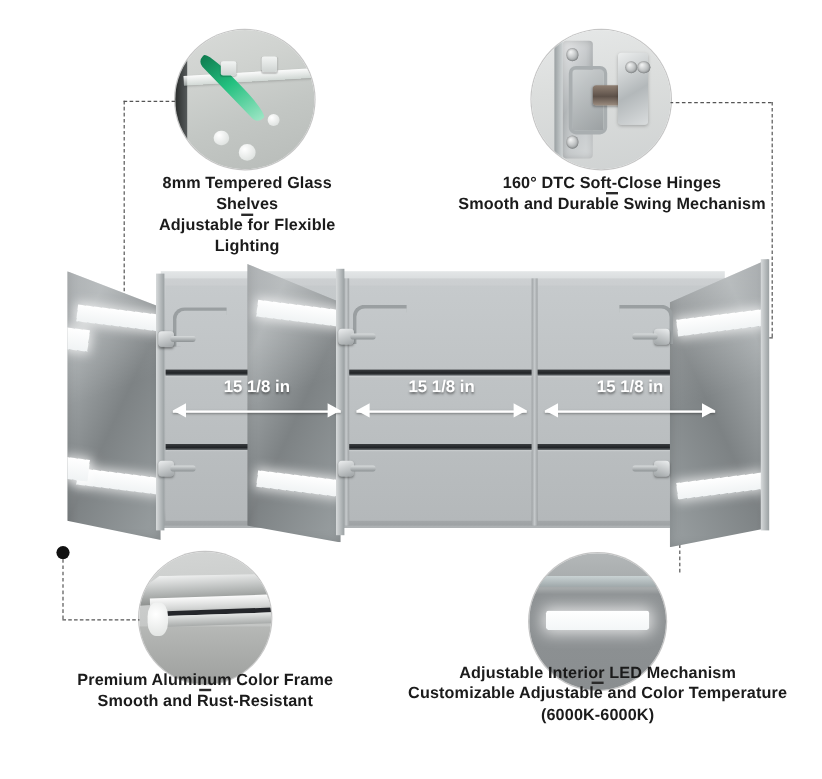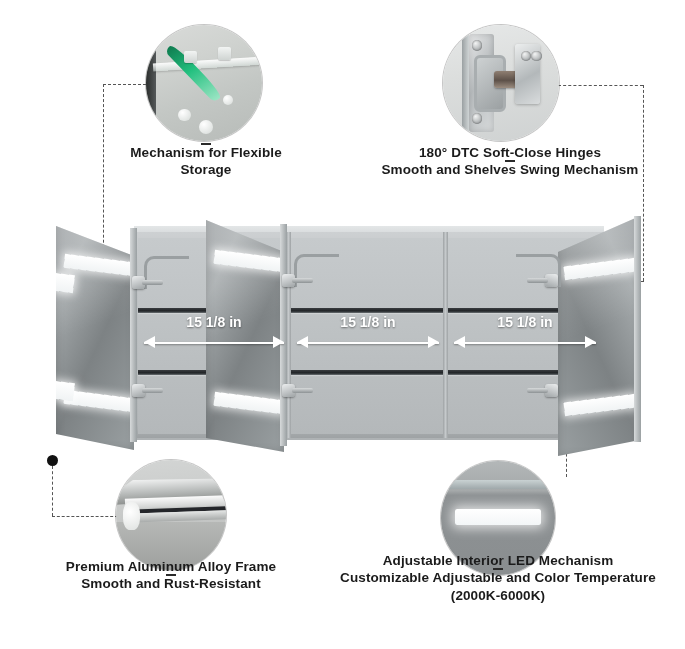--- a/index.html
+++ b/index.html
@@ -179,41 +179,42 @@
       <div class="gl-shelf"></div>
       <div class="gl-edge"></div>
       <div class="gl-clip" style="left:33%;top:22%;"></div>
       <div class="gl-clip" style="left:62%;top:19%;"></div>
       <div class="gl-dot" style="left:28%;top:72%;width:11%;height:11%;"></div>
       <div class="gl-dot" style="left:46%;top:82%;width:12%;height:12%;"></div>
       <div class="gl-dot" style="left:66%;top:60%;width:9%;height:9%;"></div>
     </div>
   </div>
   <div class="caption" style="left:108px;top:144px;width:196px;">
+    <span class="l1">8mm Tempered Glass Shelves</span>
     <span class="cap-sep"></span>
-    <span class="l2">Mechanism for Flexible Storage</span>
+    <span class="l2">Adjustable for Flexible Lighting</span>
   </div>
 
   <div class="photo ph-hinge" style="left:443px;top:25px;width:116px;height:116px;">
     <div class="inner">
       <div class="hg-door"></div>
       <div class="hg-plate"></div>
       <div class="hg-cup"></div>
       <div class="hg-arm"></div>
       <div class="hg-mount"></div>
       <div class="hg-screw" style="left:25%;top:13%;"></div>
       <div class="hg-screw" style="left:25%;top:76%;"></div>
       <div class="hg-screw" style="left:67%;top:22%;"></div>
       <div class="hg-screw" style="left:76%;top:22%;"></div>
     </div>
   </div>
   <div class="caption" style="left:378px;top:144px;width:264px;">
-    <span class="l1">180° DTC Soft-Close Hinges</span>
+    <span class="l1">160° DTC Soft-Close Hinges</span>
     <span class="cap-sep"></span>
-    <span class="l2">Smooth and Shelves Swing Mechanism</span>
+    <span class="l2">Smooth and Durable Swing Mechanism</span>
   </div>
 
   <div class="cabinet">
 
     <div class="carcass-top"></div>
     <div class="carcass"></div>
     <div class="carcass-bottom"></div>
 
     <div class="backpanel" style="left:92px;width:148px;"></div>
     <div class="backpanel" style="left:245px;width:152px;"></div>
@@ -313,31 +314,31 @@
     <div class="inner">
       <div class="al-base"></div>
       <div class="al-top"></div>
       <div class="al-bevel"></div>
       <div class="al-black"></div>
       <div class="al-mid"></div>
       <div class="al-white"></div>
     </div>
   </div>
   <div class="caption" style="left:52px;top:558px;width:238px;">
-    <span class="l1">Premium Aluminum Alloy Frame</span>
+    <span class="l1">Premium Aluminum Color Frame</span>
     <span class="cap-sep"></span>
     <span class="l2">Smooth and Rust-Resistant</span>
   </div>
 
   <div class="photo ph-led" style="left:441px;top:461px;width:114px;height:114px;">
     <div class="inner">
       <div class="led-glass"></div>
       <div class="led-strip"></div>
     </div>
   </div>
   <div class="caption" style="left:330px;top:552px;width:336px;">
     <span class="l1">Adjustable Interior LED Mechanism</span>
     <span class="cap-sep"></span>
     <span class="l2">Customizable Adjustable and Color Temperature</span>
-    <span class="l3">(2000K-6000K)</span>
+    <span class="l3">(6000K-6000K)</span>
   </div>
 
 </div>
 
 </body></html>

